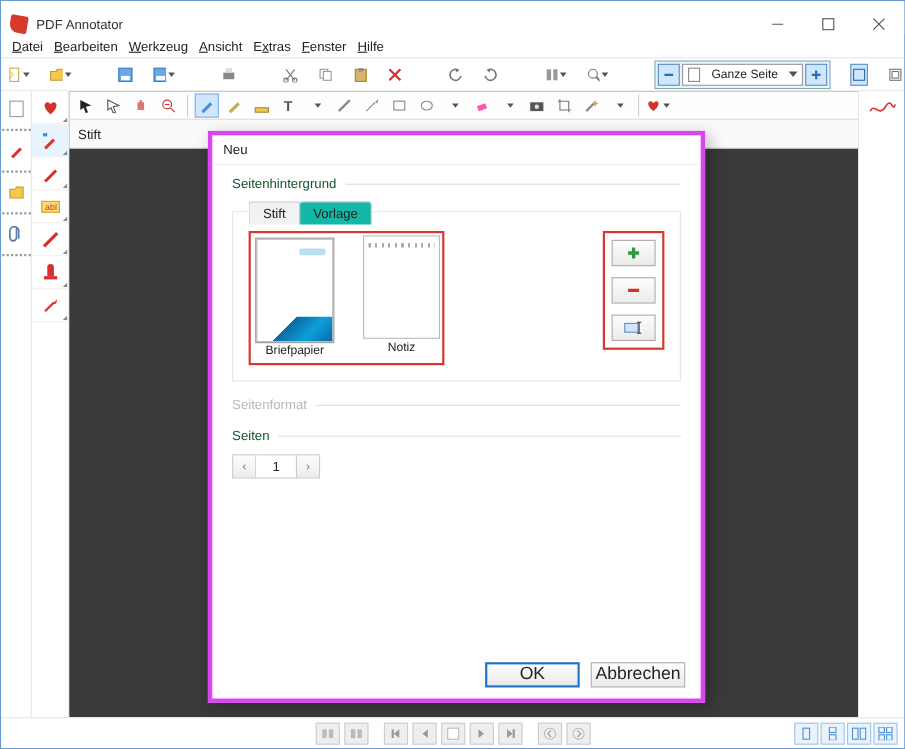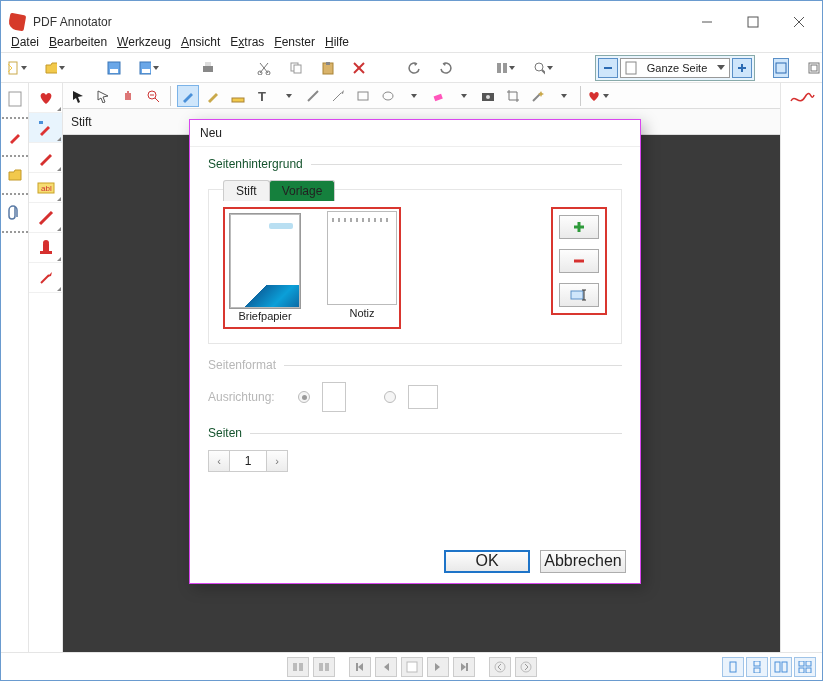--- a/index.html
+++ b/index.html
@@ -36,44 +36,44 @@
   .second-toolbar .tb-btn.active { background:#cfe6fb; border:1px solid #7bb3e8;}
   .stift-row { height:26px; background:#fafafa; border-bottom:1px solid #ddd; display:flex; align-items:center; padding:0 8px; font-size:12px;}
   .right-strip { width:42px; background:#fff; border-left:1px solid #e5e5e5; display:flex; align-items:flex-start; justify-content:center; padding-top:6px;}
   .squiggle { width:26px; height:18px; }
   .statusbar { height:28px; border-top:1px solid #e5e5e5; display:flex; align-items:center; justify-content:center; gap:4px; position:relative;}
   .statusbar .navbtn { width:22px; height:20px; background:#eee; border:1px solid #ccc; display:flex; align-items:center; justify-content:center;}
   .statusbar .right-group { position:absolute; right:6px; display:flex; gap:2px;}
   .statusbar .viewbtn { width:22px; height:20px; border:1px solid #a0c4e8; background:#eaf3fc; display:flex; align-items:center; justify-content:center;}
 
   
-  .dialog { position:absolute; left:188px; top:118px; width:452px; height:465px; background:#fff; border:1px solid #d946ef; box-shadow:4px 4px 14px rgba(0,0,0,0.25); display:flex; flex-direction:column;}
+  .dialog { position:absolute; left:188px; top:118px; width:452px; height:520px; background:#fff; border:4px solid #d946ef; box-shadow:4px 4px 14px rgba(0,0,0,0.25); display:flex; flex-direction:column;}
   .dialog .dlg-title { height:27px; display:flex; align-items:center; padding:0 10px; font-size:12px; border-bottom:1px solid #eee;}
   .dialog .dlg-body { flex:1; padding:10px 18px 6px 18px; display:flex; flex-direction:column; gap:14px;}
   .fieldset-label { display:flex; align-items:center; gap:8px; color:#14532d; font-size:12px;}
   .fieldset-label .line { flex:1; height:1px; background:#ddd;}
   .fieldset-label.disabled { color:#b7b7b7; }
   .tabs-box { border:1px solid #e6e6e6; padding:12px 14px 14px 14px; position:relative; background:#fff;}
   .tabs-row { display:flex; position:relative; top:-22px; margin-bottom:-16px; gap:0;}
   .tab { padding:3px 12px; border:1px solid #ccc; border-bottom:none; background:#f2f2f2; font-size:12px; border-radius:3px 3px 0 0; margin-right:-1px;}
-  .tab.active { background:#15803d; position:relative; z-index:2;}
+  .tab.active { background:#14b8a6; position:relative; z-index:2;}
   .templates-row { display:flex; align-items:flex-start; justify-content:space-between;}
   .red-box { border:2px solid #d9362f; }
   .tmpl { display:flex; flex-direction:column; align-items:center; gap:2px;}
   .tmpl .thumb { width:70px; height:94px; border:1px solid #bbb; background:#fff; position:relative;}
   .tmpl.selected { padding:3px; }
   .tmpl.selected .thumb { outline:1px solid #999; }
   .tmpl .cap { font-size:11px;}
   .thumb.brief::after { content:""; position:absolute; left:0; right:0; bottom:0; height:22px;
     background: linear-gradient(135deg, transparent 40%, #0b6aa5 40%, #0b9fd8 70%, #0b6aa5 100%); border-top-left-radius:50% 80%;}
   .thumb.brief::before { content:""; position:absolute; top:8px; right:6px; width:24px; height:6px; background:#b9dff2; border-radius:2px;}
   .thumb.notiz::before { content:""; position:absolute; top:6px; left:4px; right:4px; height:4px; background:repeating-linear-gradient(90deg,#aaa 0 2px, transparent 2px 6px);}
   .side-btns { margin-left:auto; padding:6px; display:flex; flex-direction:column; gap:10px; align-items:center;}
   .side-btns .btn { width:40px; height:24px; border:1px solid #aaa; background:linear-gradient(#fdfdfd,#eaeaea); display:flex; align-items:center; justify-content:center;}
-  .seitenformat { display:flex; flex-direction:column; gap:10px; color:#b7b7b7;}
+  .seitenformat { display:flex; flex-direction:column; gap:24px; color:#b7b7b7;}
   .sf-row { display:flex; align-items:center; gap:12px;}
   .sf-row .lbl { width:78px; font-size:12px;}
   .radiodot { width:12px; height:12px; border:1px solid #bbb; border-radius:50%; background:#f5f5f5; display:inline-flex; align-items:center; justify-content:center;}
   .radiodot.checked::after { content:""; width:5px; height:5px; background:#9a9a9a; border-radius:50%;}
   .page-ori { width:24px; height:30px; border:1px solid #c9c9c9; background:#fff;}
   .page-ori.land { width:30px; height:24px;}
   .combo-dis { width:150px; height:22px; border:1px solid #cfcfcf; background:#eee; color:#a8a8a8; font-size:12px; display:flex; align-items:center; justify-content:space-between; padding:0 6px;}
   .combo-dis::after { content:""; border-left:4px solid transparent; border-right:4px solid transparent; border-top:5px solid #b5b5b5;}
   .seiten-row { display:flex; align-items:center; gap:0;}
   .spin-btn { width:22px; height:22px; border:1px solid #ccc; background:linear-gradient(#fdfdfd,#ececec); display:flex; align-items:center; justify-content:center; color:#777; font-size:11px;}
@@ -576,28 +576,20 @@
             </div>
           </div>
         </div>
       </div>
 
       <div class="seitenformat">
         <div class="fieldset-label disabled">
           <span>Seitenformat</span>
           <div class="line"></div>
         </div>
-        <div class="sf-row">
-          <span class="lbl">Ausrichtung:</span>
-          <span class="radiodot checked"></span>
-          <span class="page-ori"></span>
-          <span style="width:14px"></span>
-          <span class="radiodot"></span>
-          <span class="page-ori land"></span>
-        </div>
       </div>
 
       <div>
         <div class="fieldset-label">
           <span>Seiten</span>
           <div class="line"></div>
         </div>
         <div style="height:10px"></div>
         <div class="seiten-row">
           <div class="spin-btn">‹</div>

